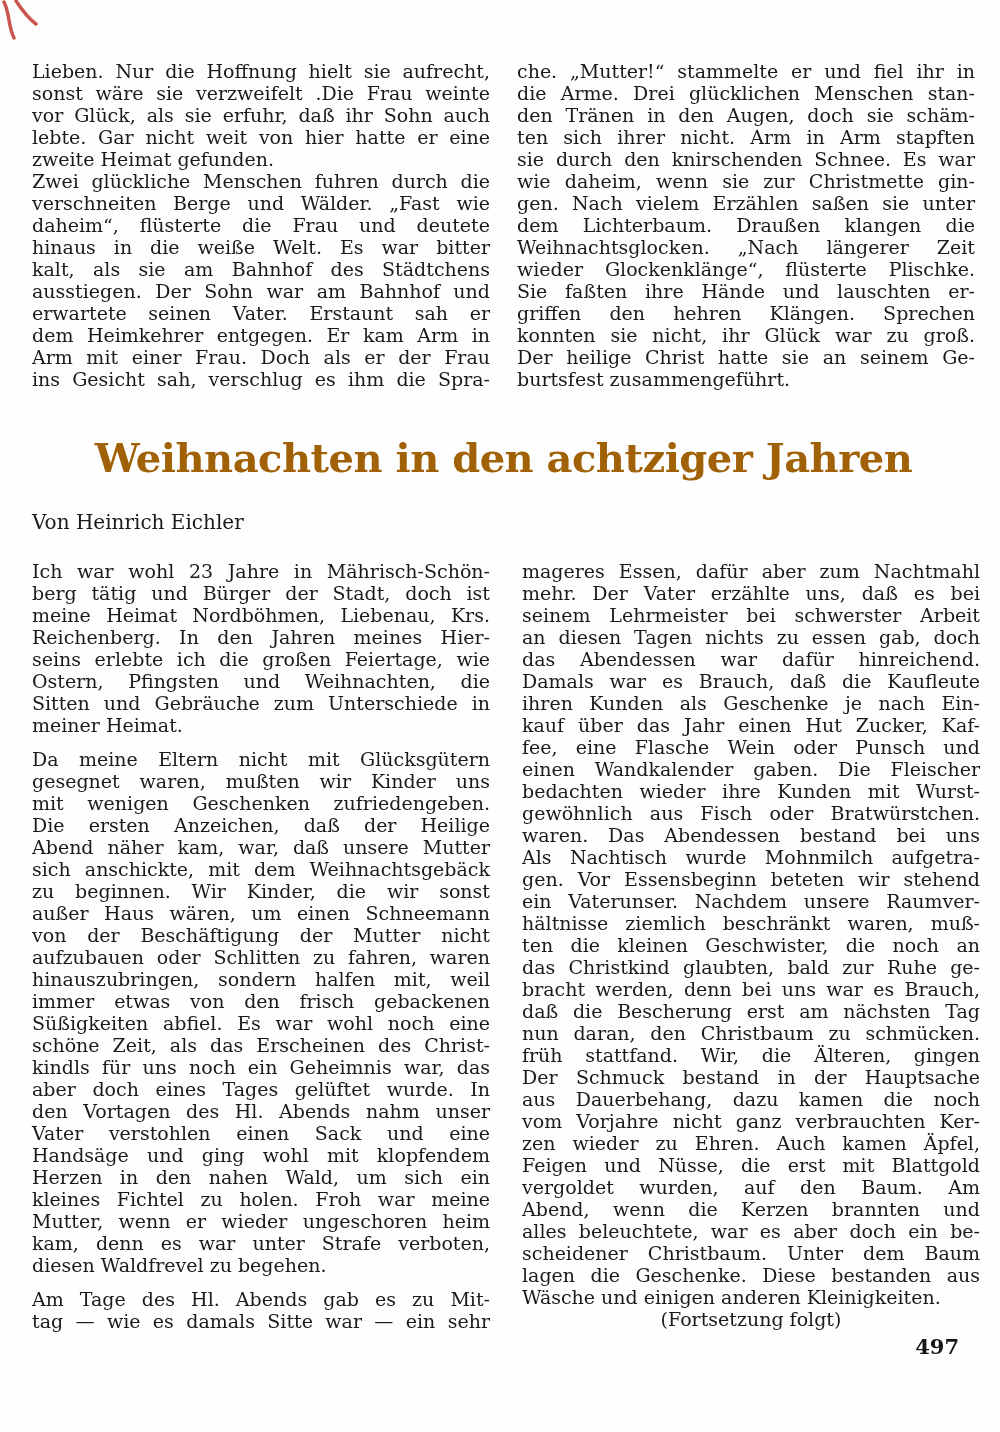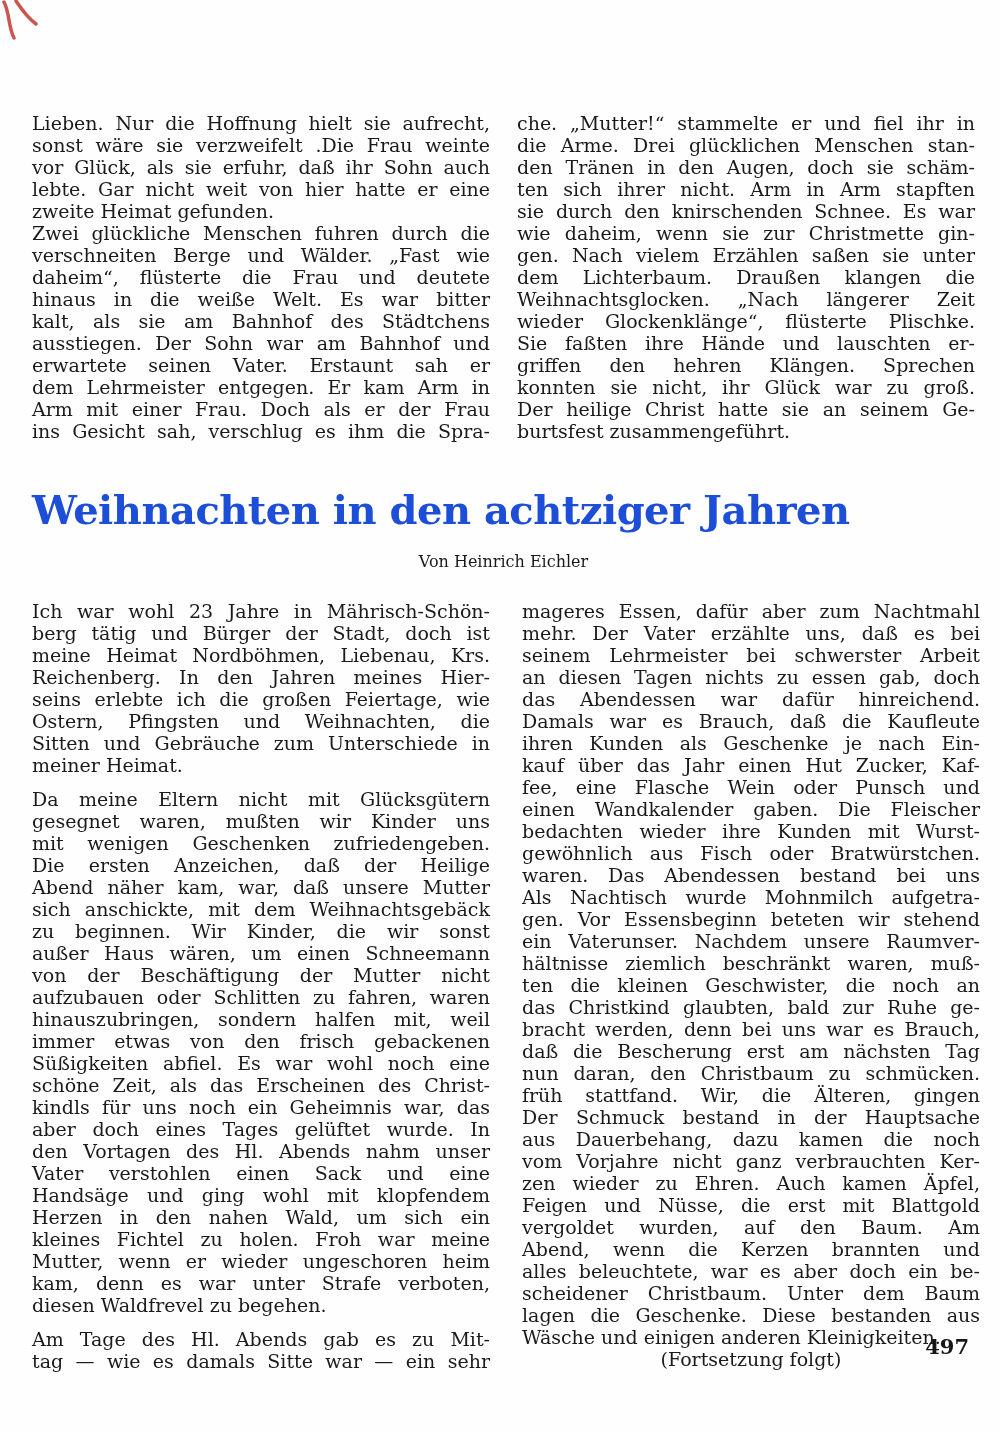--- a/index.html
+++ b/index.html
@@ -9,21 +9,21 @@
   }
   .page {
     position: relative;
     width: 1000px;
     height: 1432px;
     background: #fefefe;
     color: #1a1a1a;
     font-family: "DejaVu Serif", "Liberation Serif", serif;
     overflow: hidden;
     box-sizing: border-box;
-    padding: 112px 25px 0 32px;
+    padding: 60px 25px 0 32px;
   }
   .columns {
     display: flex;
     gap: 27px;
   }
   .col {
     width: 458px;
     flex: 0 0 458px;
   }
   .para {
@@ -35,46 +35,47 @@
   .line {
     text-align: justify;
     text-align-last: justify;
     white-space: normal;
   }
   .line-last {
     text-align-last: left;
   }
   h1.title {
     margin: 44px 0 0 0;
+    text-align: center;
     font-size: 40px;
     line-height: 48px;
     font-weight: 700;
     letter-spacing: -0.5px;
-    color: #1d4ed8;
+    color: #a16207;
   }
   .byline {
-    margin-top: 16px;
-    text-align: center;
-    font-size: 16px;
+    margin-top: 28px;
+    text-align: left;
+    font-size: 20px;
     line-height: 24px;
     color: #1a1a1a;
   }
   .article {
     margin-top: 26px;
     gap: 32px;
   }
   .continuation {
     font-size: 19px;
     line-height: 22px;
     text-align: center;
   }
   .page-number {
     position: absolute;
     top: 1334px;
-    right: 31px;
+    right: 41px;
     font-size: 21px;
     font-weight: 700;
     color: #161616;
   }
   .red-mark {
     position: absolute;
     top: 0;
     left: 2px;
     width: 38px;
     height: 46px;
@@ -101,21 +102,21 @@
           <div class="line line-last">zweite Heimat gefunden.</div>
         </div>
       <div class="para">
           <div class="line">Zwei glückliche Menschen fuhren durch die</div>
           <div class="line">verschneiten Berge und Wälder. „Fast wie</div>
           <div class="line">daheim“, flüsterte die Frau und deutete</div>
           <div class="line">hinaus in die weiße Welt. Es war bitter</div>
           <div class="line">kalt, als sie am Bahnhof des Städtchens</div>
           <div class="line">ausstiegen. Der Sohn war am Bahnhof und</div>
           <div class="line">erwartete seinen Vater. Erstaunt sah er</div>
-          <div class="line">dem Lehrmeister entgegen. Er kam Arm in</div>
+          <div class="line">dem Heimkehrer entgegen. Er kam Arm in</div>
           <div class="line">Arm mit einer Frau. Doch als er der Frau</div>
           <div class="line">ins Gesicht sah, verschlug es ihm die Spra-</div>
         </div>
     </div>
     <div class="col">
       <div class="para">
           <div class="line">che. „Mutter!“ stammelte er und fiel ihr in</div>
           <div class="line">die Arme. Drei glücklichen Menschen stan-</div>
           <div class="line">den Tränen in den Augen, doch sie schäm-</div>
           <div class="line">ten sich ihrer nicht. Arm in Arm stapften</div>

